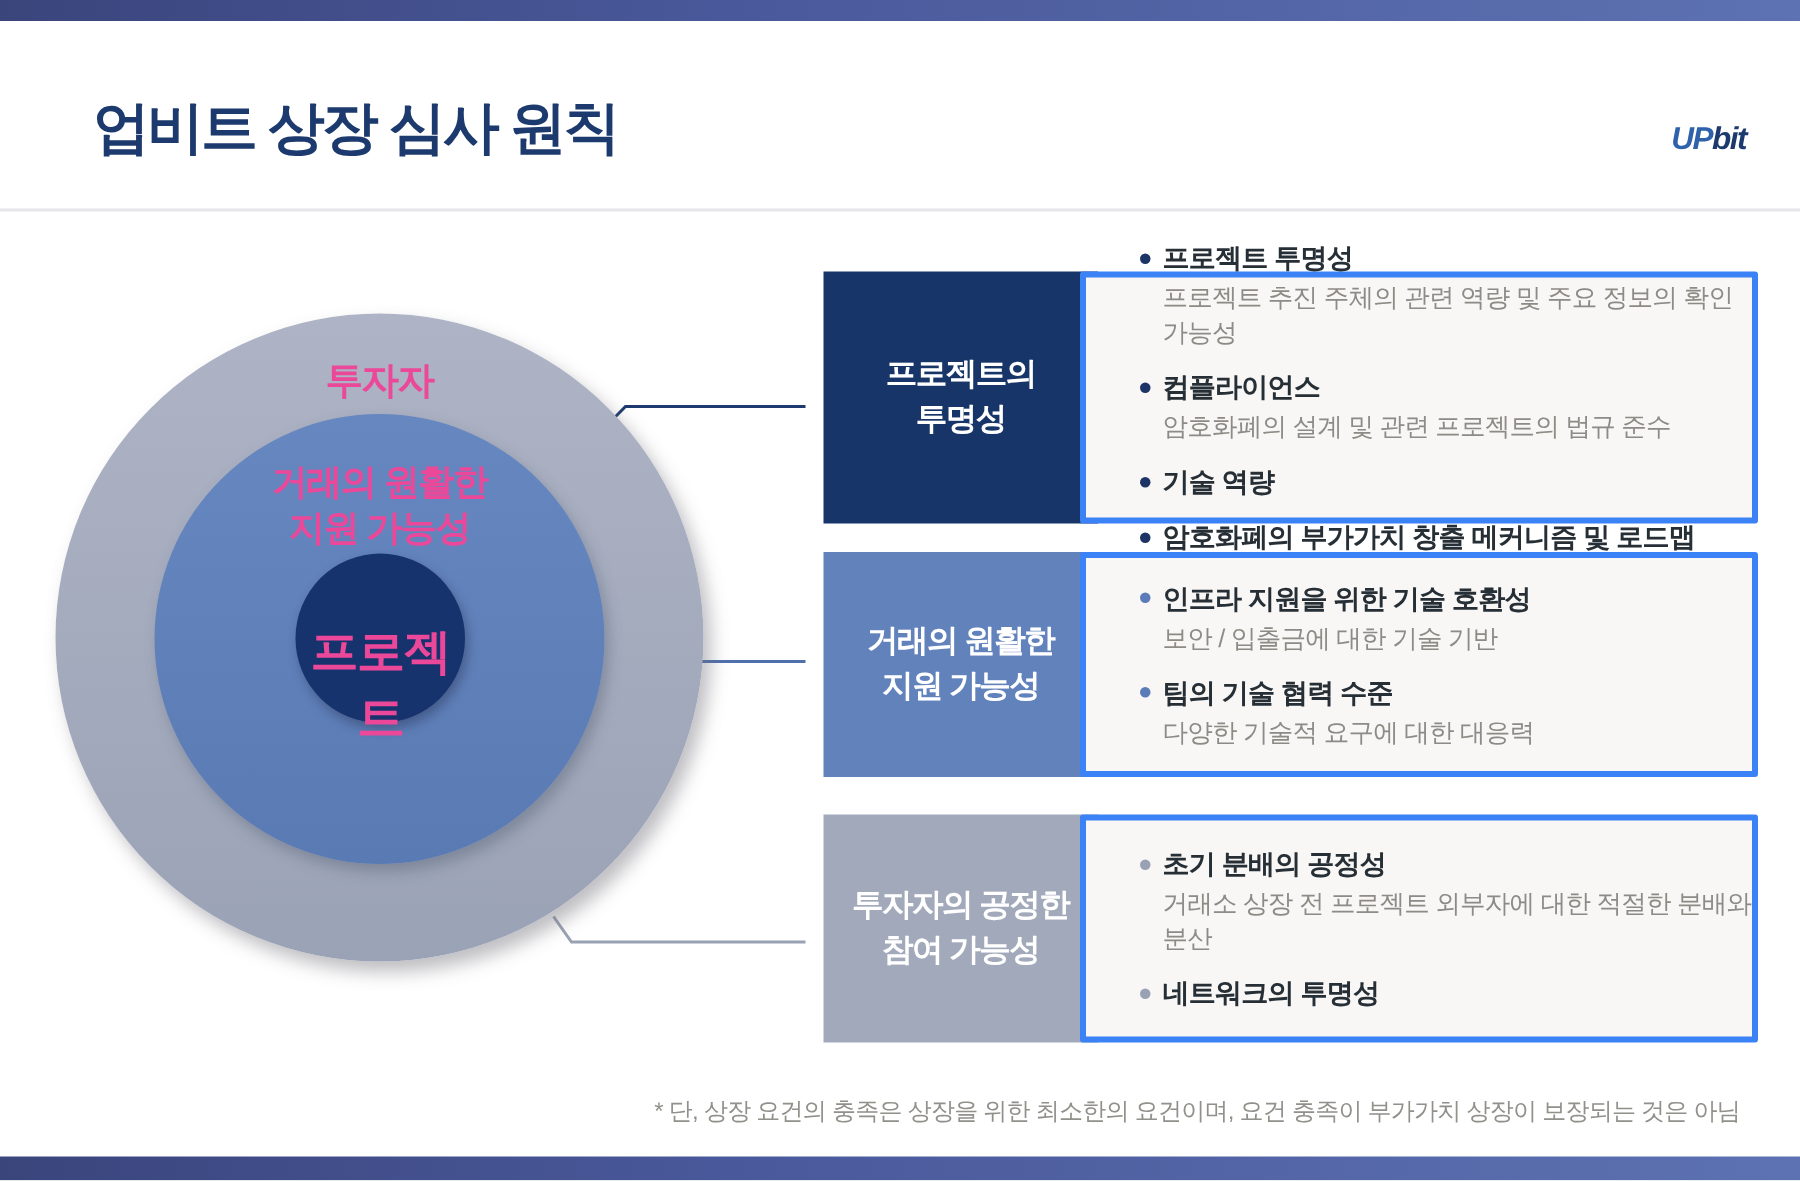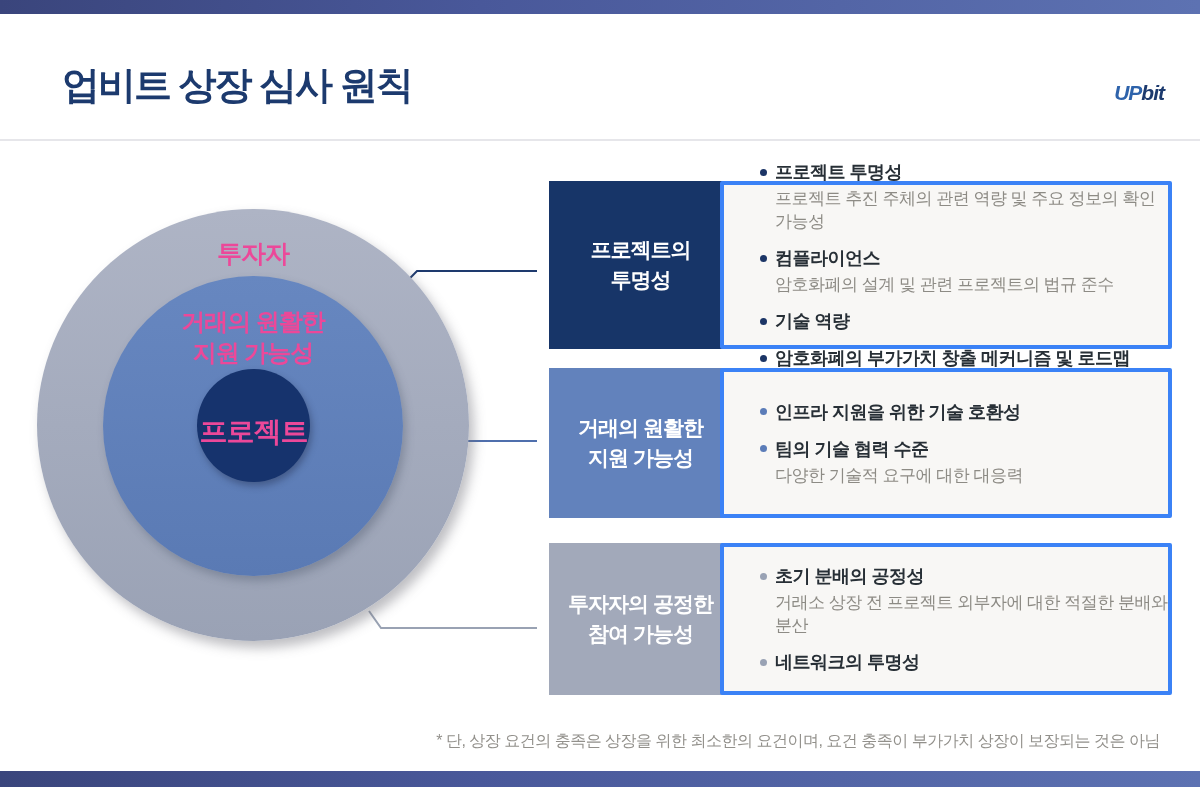--- a/index.html
+++ b/index.html
@@ -27,21 +27,21 @@
         background:linear-gradient(180deg,#aeb4c5 0%,#9aa2b5 100%);
         box-shadow:5px 7px 12px rgba(110,110,120,.45);}
   .c-mid{left:103px;top:276px;width:300px;height:300px;
         background:linear-gradient(180deg,#6787c0 0%,#5a7ab4 100%);
         box-shadow:3px 5px 9px rgba(70,80,100,.35);}
   .c-inner{left:197px;top:369px;width:113px;height:113px;background:#16336d;
         box-shadow:2px 4px 7px rgba(30,40,70,.4);}
   .ring-label{position:absolute;color:#ec4899;font-weight:700;text-align:center;letter-spacing:-1px;}
   .lbl-outer{left:37px;top:237px;width:432px;font-size:25px;}
   .lbl-mid{left:103px;top:306px;width:300px;font-size:24px;line-height:31px;}
-  .lbl-inner{left:197px;top:413px;width:113px;font-size:28px;}
+  .lbl-inner{left:197px;top:413px;width:113px;font-size:32px;}
 
   
   .connectors{position:absolute;left:0;top:0;}
 
   
   .box{position:absolute;left:537px;width:183px;color:#fff;display:flex;flex-direction:column;
         align-items:center;justify-content:center;text-align:center;font-weight:700;
         font-size:21px;line-height:30px;letter-spacing:-1px;margin-left:12px;}
   .box1{top:181px;height:168px;background:#173568;}
   .box2{top:368px;height:150px;background:#6282bc;}
@@ -131,20 +131,21 @@
   <div class="box box2">
     <span>거래의 원활한</span>
     <span>지원 가능성</span>
   </div>
   <div class="panel panel2 p2">
     <div class="item">
       <div class="item-title">
           <span class="dot"></span>
           <span>인프라 지원을 위한 기술 호환성</span>
         </div>
+      <div class="item-desc">보안 / 입출금에 대한 기술 기반</div>
     </div>
     <div class="item">
       <div class="item-title">
           <span class="dot"></span>
           <span>팀의 기술 협력 수준</span>
         </div>
       <div class="item-desc">다양한 기술적 요구에 대한 대응력</div>
     </div>
   </div>
 

